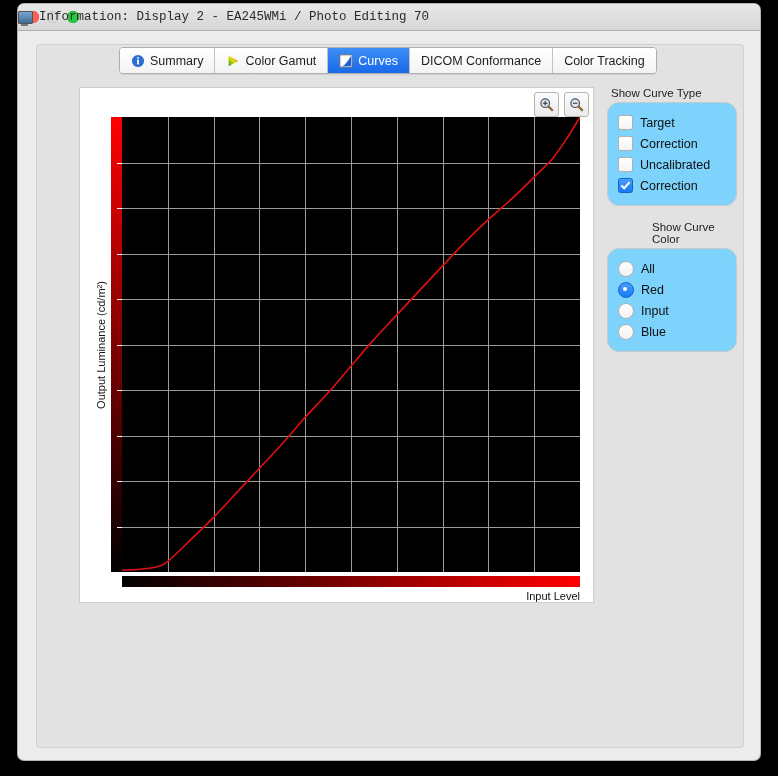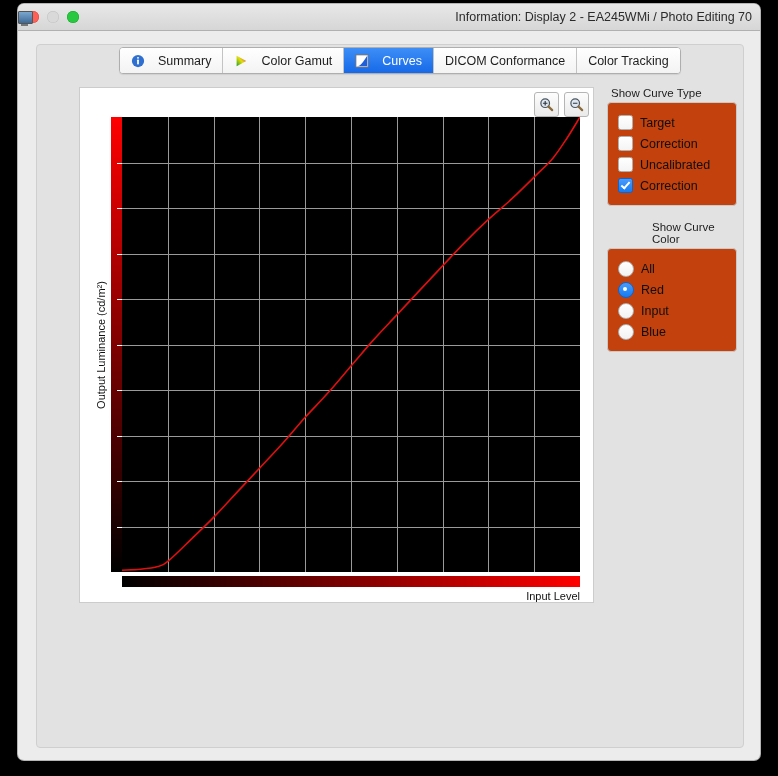--- a/index.html
+++ b/index.html
@@ -14,37 +14,37 @@
 
   .titlebar{position:relative;height:26px;
             background:linear-gradient(180deg,#e8e8e8 0%,#d6d6d6 100%);
             border-bottom:1px solid #b0b0b0;}
   .lights{position:absolute;left:9px;top:7px;display:flex;gap:8px;}
   .light{width:12px;height:12px;border-radius:50%;}
   .light.red{background:#ff5f57;box-shadow:inset 0 0 0 .5px #e0443e;}
   .light.amber{background:#d9d9d9;box-shadow:inset 0 0 0 .5px #c0c0c0;}
   .light.green{background:#28c840;box-shadow:inset 0 0 0 .5px #13a822;}
   .title-wrap{position:absolute;left:0;right:8px;top:0;height:26px;
-              display:flex;align-items:center;justify-content:space-between;gap:6px;}
+              display:flex;align-items:center;justify-content:flex-start;gap:6px;font-family:Liberation Mono, monospace;}
   .title-icon{width:13px;height:11px;border:1px solid #555;
               background:linear-gradient(180deg,#7aa7d0 0%,#3f6a96 100%);
               border-radius:1px;position:relative;flex:none;}
   .title-icon:after{content:"";position:absolute;left:2px;bottom:-3px;width:7px;height:2px;
                     background:#777;}
   .title-text{font-size:12.5px;color:#2b2b2b;white-space:nowrap;}
 
   
   .panel{position:absolute;left:18px;top:40px;width:706px;height:702px;
          background:#e2e2e2;border:1px solid #cfcfcf;border-radius:4px;}
 
   
   .tabbar{position:absolute;left:82px;top:2px;height:25px;display:flex;
           border:1px solid #aeaeae;border-radius:4px;overflow:hidden;
           background:#fff;box-shadow:0 1px 1px rgba(0,0,0,.08);}
-  .tab{display:flex;align-items:center;gap:13px;padding:0 11px;height:25px;
+  .tab{display:flex;align-items:center;gap:5px;padding:0 11px;height:25px;
        font-size:12.5px;color:#1d1d1d;background:linear-gradient(180deg,#ffffff 0%,#f3f3f3 100%);
        border-right:1px solid #c3c3c3;cursor:default;white-space:nowrap;}
   .tab:last-child{border-right:none;}
   .tab.active{background:linear-gradient(180deg,#3d8ef7 0%,#1769e8 100%);color:#fff;}
 
   .ic{width:14px;height:14px;flex:none;display:block;}
 
   
   .chartcard{position:absolute;left:42px;top:42px;width:513px;height:514px;
              background:#fff;border:1px solid #cccccc;}
@@ -63,21 +63,21 @@
   .xbar{position:absolute;left:27px;top:459px;width:458px;height:11px;
         background:linear-gradient(90deg,#000000 0%,#ff0000 100%);}
   .xlabel{position:absolute;left:27px;top:473px;width:458px;text-align:right;
           font-size:11px;color:#111;}
   .ticks{position:absolute;left:22px;top:0;width:5px;height:455px;}
   .ticks i{position:absolute;left:0;width:5px;height:1px;background:#fff;}
 
   
   .side{position:absolute;left:570px;top:42px;width:130px;}
   .grp-title{font-size:11.5px;color:#1d1d1d;margin:0 0 3px 4px;}
-  .grp{background:#c2410c;border:1px solid #c9c9c9;border-radius:4px;padding:9px 10px;}
+  .grp{background:#7dd3fc;border:1px solid #c9c9c9;border-radius:12px;padding:9px 10px;}
   .grp + .grp-title{margin-top:15px;margin-left:45px;}
   .opt{display:flex;align-items:center;gap:7px;height:21px;cursor:default;}
   .opt span{font-size:12.5px;color:#0f0f0f;}
   .cbox{width:13px;height:13px;border-radius:2.5px;border:1px solid #b0b0b0;
         background:linear-gradient(180deg,#ffffff 0%,#f4f4f4 100%);flex:none;position:relative;}
   .cbox.on{background:linear-gradient(180deg,#4a9bfb 0%,#157cf2 100%);border-color:#0d64cf;}
   .cbox.on:after{content:"";position:absolute;left:4px;top:1px;width:3px;height:7px;
                  border:solid #fff;border-width:0 2px 2px 0;transform:rotate(42deg);}
   .rad{width:14px;height:14px;border-radius:50%;border:1px solid #b0b0b0;
        background:linear-gradient(180deg,#ffffff 0%,#f2f2f2 100%);flex:none;position:relative;}

